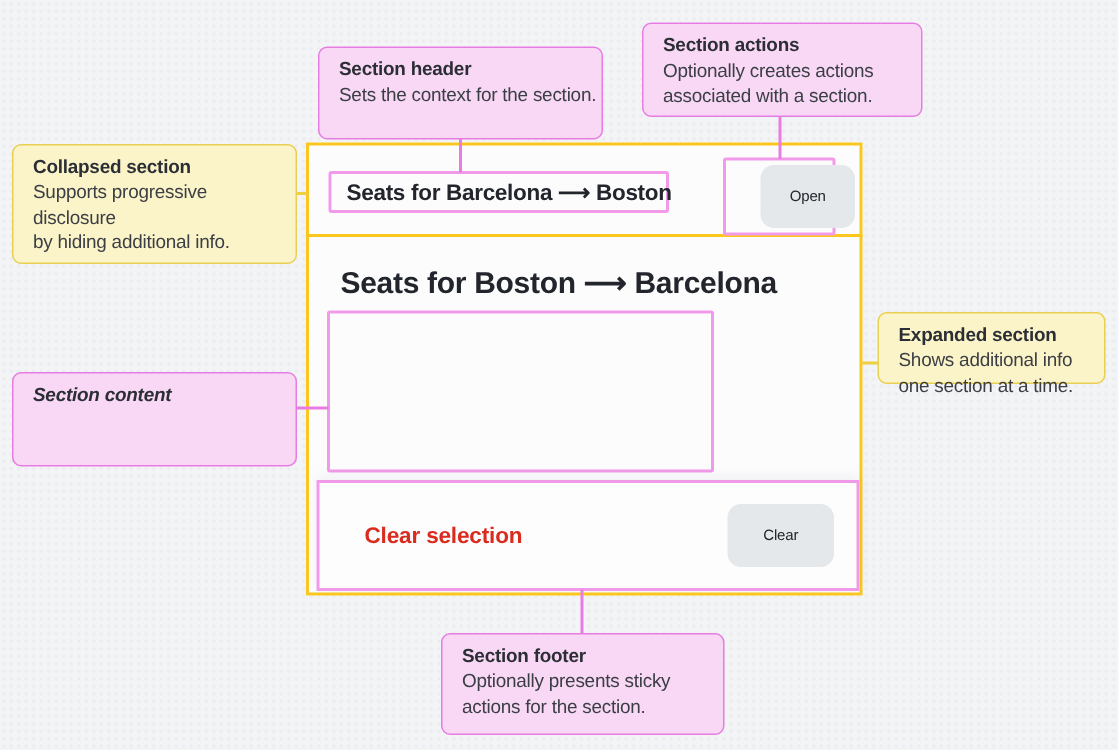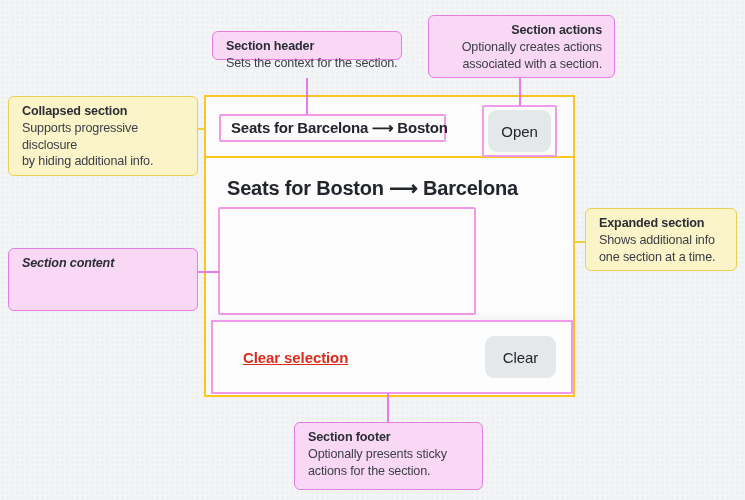--- a/index.html
+++ b/index.html
@@ -64,22 +64,22 @@
     padding-left:10px;font-size:15px;font-weight:bold;color:#22252c;
     letter-spacing:-0.2px;white-space:nowrap;
   }
   #open-outline{left:482px;top:105px;width:75px;height:52px;}
   .ui-button{
     position:absolute;
     box-sizing:border-box;
     background:#e5e8ea;
     border-radius:9px;
     display:flex;align-items:center;justify-content:center;
-    font-size:15px;color:#22252c;letter-spacing:-0.1px;
-    z-index:4;cursor:pointer;
+    font-size:10px;color:#22252c;letter-spacing:-0.1px;
+    z-index:4;cursor:pointer;margin-left:19px;
   }
   #open-button{left:488px;top:110px;width:63px;height:42px;}
 
   #expanded-title{
     position:absolute;left:227px;top:176px;z-index:3;
     font-size:20px;font-weight:bold;color:#22252c;letter-spacing:-0.2px;
   }
 
   #grid-outline{left:218px;top:207px;width:258px;height:108px;}
   .seat{position:absolute;width:41px;height:38px;cursor:pointer;}
@@ -88,21 +88,21 @@
     position:absolute;left:211px;top:320px;width:362px;height:74px;
     box-sizing:border-box;
     background:#fdfdfe;
     border:2px solid #f19ae9;
     box-shadow:0 -3px 8px rgba(40,40,70,0.05);
     display:flex;align-items:center;justify-content:space-between;
     padding:0 15px 0 30px;
     z-index:4;
   }
   #clear-selection{
-    color:#db2a1e;font-weight:bold;font-size:15px;letter-spacing:-0.1px;cursor:pointer;text-decoration:underline;
+    color:#db2a1e;font-weight:bold;font-size:15px;letter-spacing:-0.1px;cursor:pointer;
   }
   #close-button{position:static;width:71px;height:42px;}
 </style>
 </head>
 <body>
 
 <div class="canvas">
 
   <div class="card"></div>
   <div class="card-divider"></div>
@@ -156,38 +156,38 @@
     <div class="ui-button" id="close-button">Clear</div>
   </div>
 
   <div class="conn pink" style="left:306px;top:78px;width:2px;height:37px;"></div>
   <div class="conn pink" style="left:519px;top:78px;width:2px;height:28px;"></div>
   <div class="conn yellow" style="left:197px;top:128px;width:8px;height:2px;"></div>
   <div class="conn yellow" style="left:574px;top:241px;width:12px;height:2px;"></div>
   <div class="conn pink" style="left:197px;top:271px;width:22px;height:2px;"></div>
   <div class="conn pink" style="left:387px;top:393px;width:2px;height:30px;"></div>
 
-  <div class="note pink nowrap" style="left:212px;top:31px;width:190px;height:29px;">
+  <div class="note pink nowrap" style="left:212px;top:31px;width:190px;height:62px;">
     <div class="n-title">Section header</div>
     <div class="n-body">Sets the context for the section.</div>
   </div>
 
-  <div class="note pink" style="left:428px;top:15px;width:187px;height:63px;text-align:right;">
+  <div class="note pink" style="left:428px;top:15px;width:187px;height:63px;">
     <div class="n-title">Section actions</div>
     <div class="n-body">Optionally creates actions
 associated with a section.</div>
   </div>
 
   <div class="note yellow" style="left:8px;top:96px;width:190px;height:80px;">
     <div class="n-title">Collapsed section</div>
     <div class="n-body">Supports progressive disclosure
 by hiding additional info.</div>
   </div>
 
-  <div class="note yellow" style="left:585px;top:208px;width:152px;height:63px;">
+  <div class="note yellow" style="left:585px;top:208px;width:152px;height:48px;">
     <div class="n-title">Expanded section</div>
     <div class="n-body">Shows additional info
 one section at a time.</div>
   </div>
 
   <div class="note pink" style="left:8px;top:248px;width:190px;height:63px;font-style:italic;">
     <div class="n-title">Section content</div>
   </div>
 
   <div class="note pink" style="left:294px;top:422px;width:189px;height:68px;">

